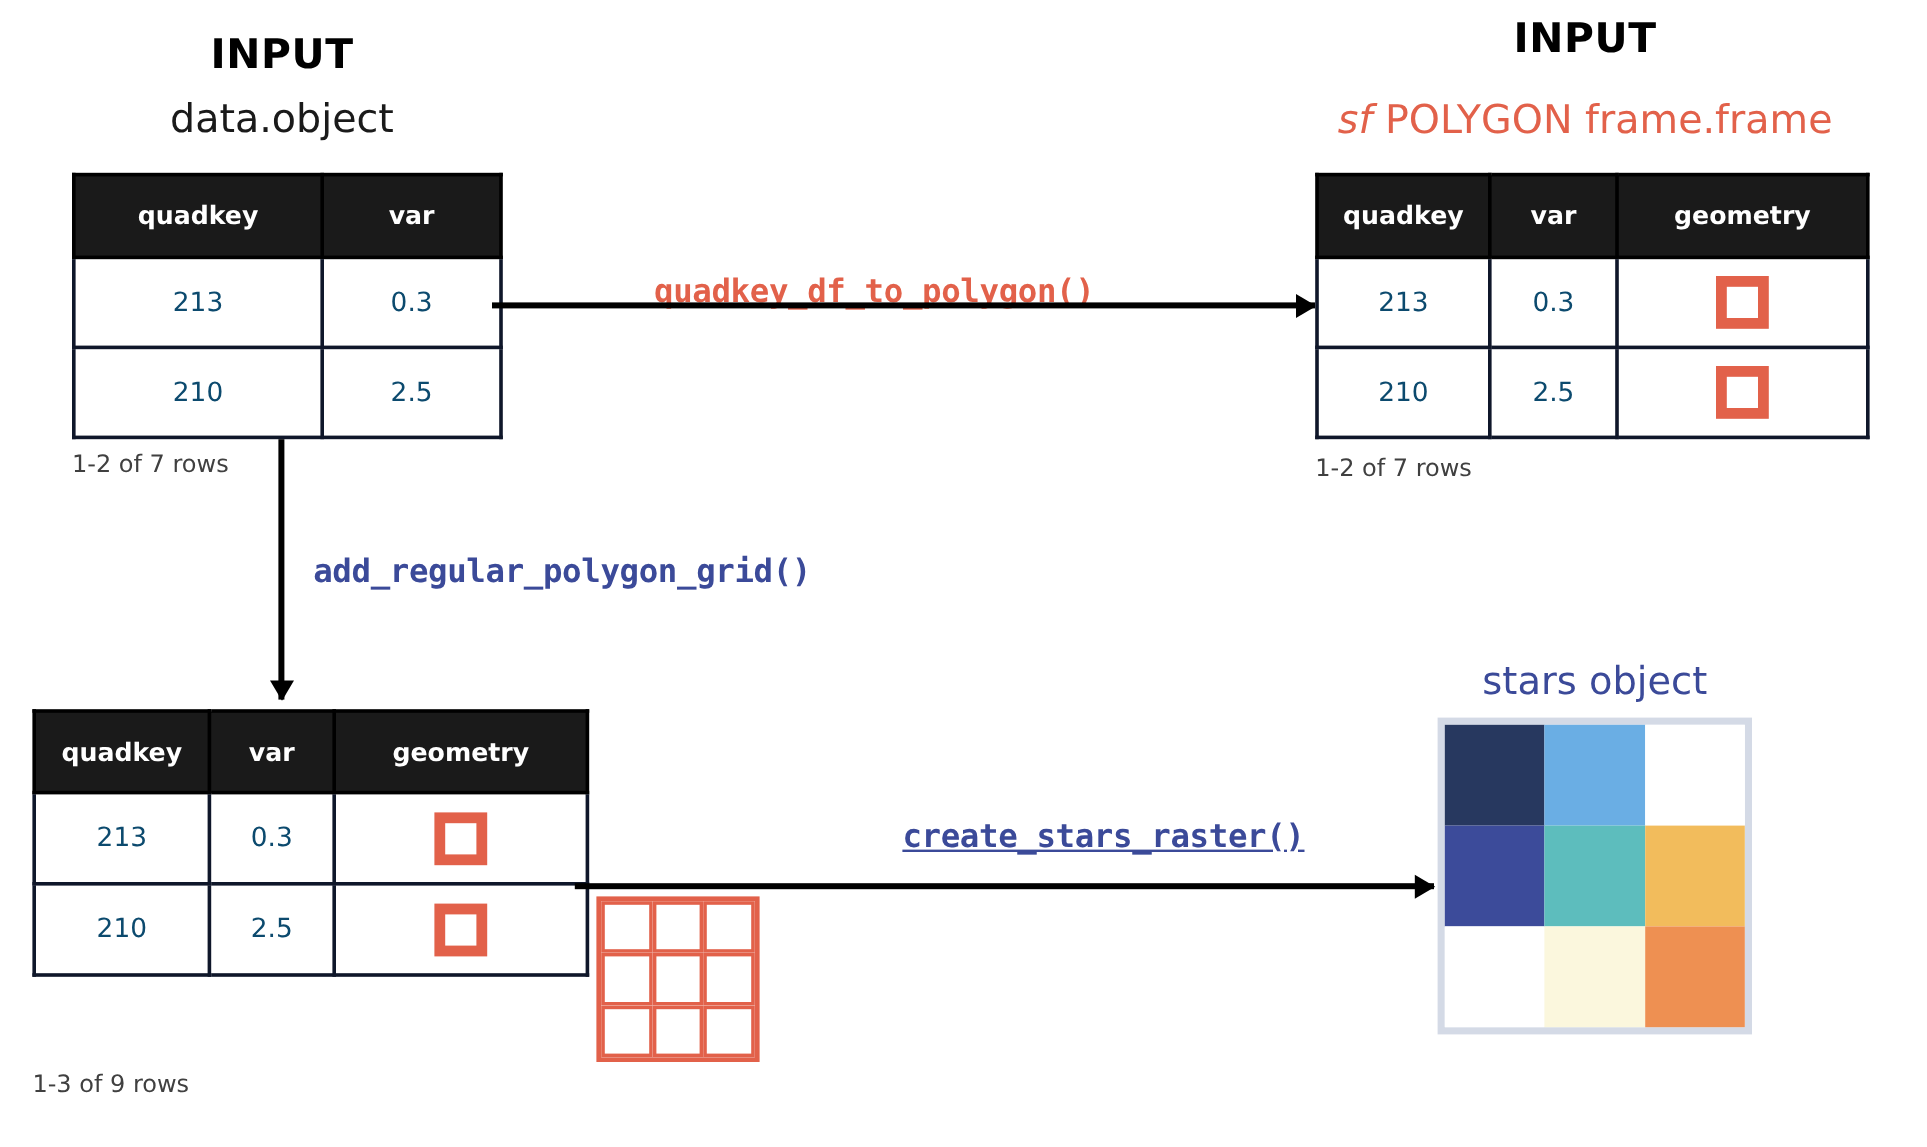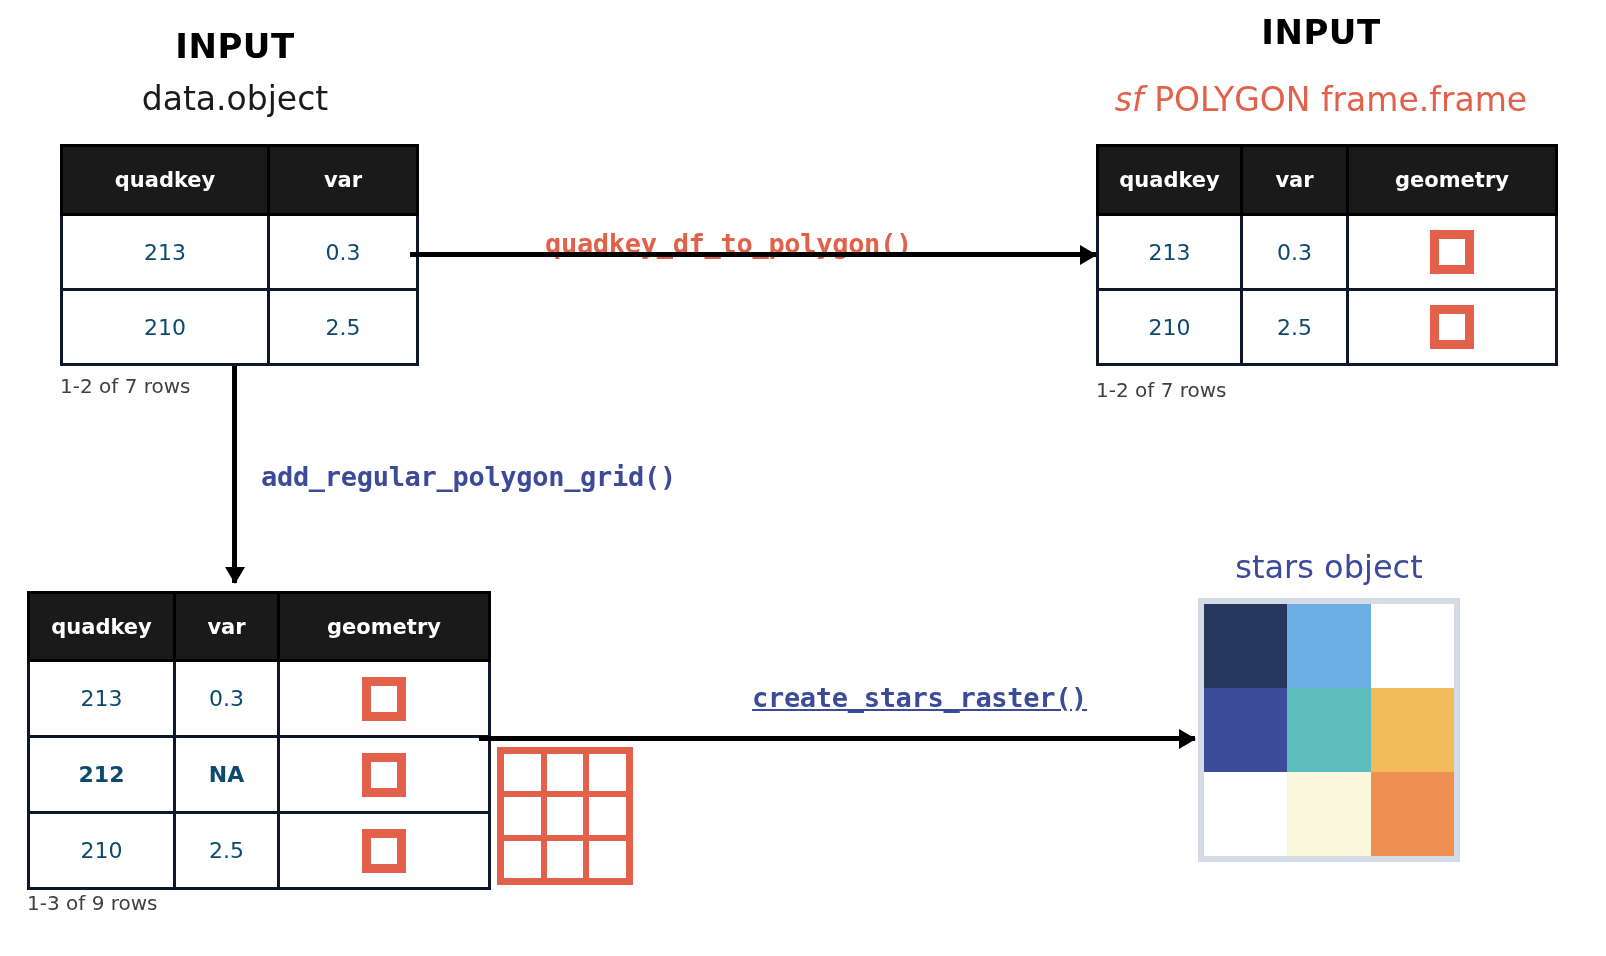--- a/index.html
+++ b/index.html
@@ -236,27 +236,20 @@
       <tr>
         <th style="width:143px; height:65px;">quadkey</th>
         <th style="width:101px; height:65px;">var</th>
         <th style="width:208px; height:65px;">geometry</th>
       </tr>
     </thead>
     <tbody>
       <tr>
         <td style="height:73px;">213</td>
         <td style="height:73px;">0.3</td>
-        <td style="height:73px;">
-          <div class="poly-square" style="border-color: rgb(226, 97, 74);"></div>
-        </td>
-      </tr>
-      <tr>
-        <td class="bold" style="height:73px;">212</td>
-        <td class="bold" style="height:73px;">NA</td>
         <td style="height:73px;">
           <div class="poly-square" style="border-color: rgb(226, 97, 74);"></div>
         </td>
       </tr>
       <tr>
         <td style="height:73px;">210</td>
         <td style="height:73px;">2.5</td>
         <td style="height:73px;">
           <div class="poly-square" style="border-color: rgb(226, 97, 74);"></div>
         </td>

